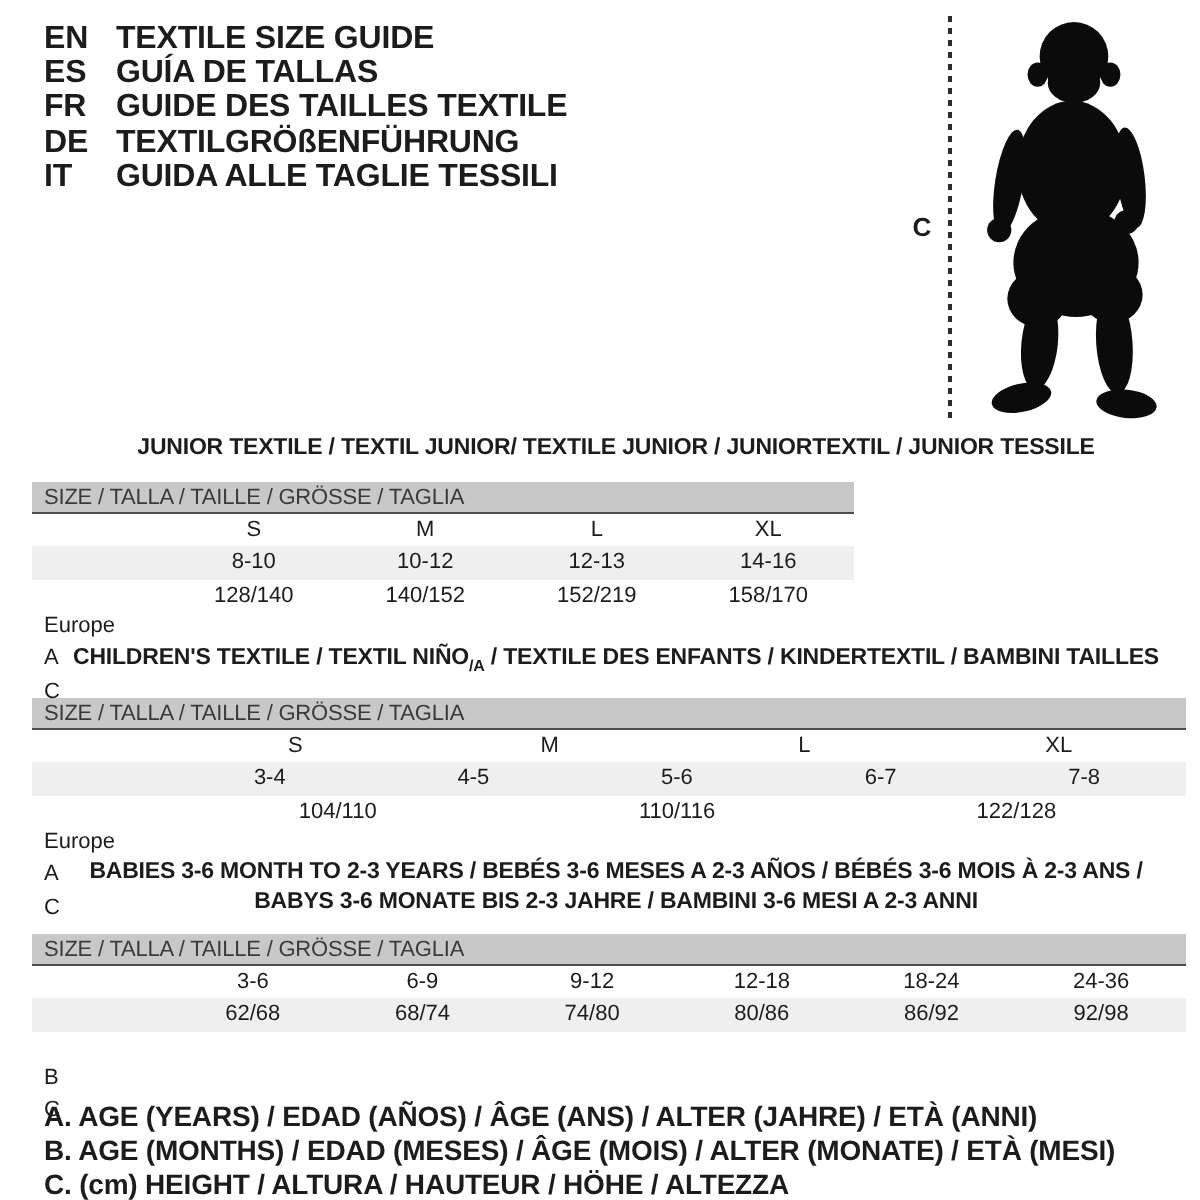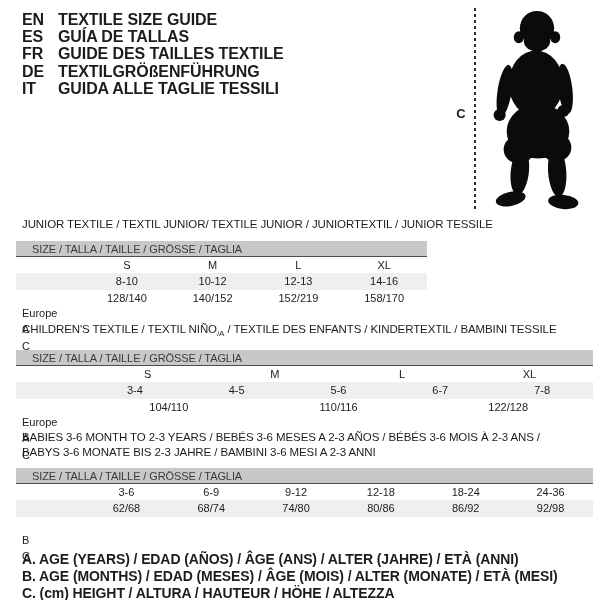--- a/index.html
+++ b/index.html
@@ -22,32 +22,32 @@
   }
   .height-label {
     position:absolute; left:452px; top:106px; width:18px;
     font-weight:bold; font-size:13px; text-align:center;
   }
   .baby-figure { position:absolute; left:484px; top:8px; width:108px; height:202px; }
 
   
   .content { position:absolute; left:16px; top:217px; width:578px; }
   .section-title {
-    font-weight:normal; font-size:11.5px; line-height:15px;
-    padding-left:6px; margin-bottom:9px; letter-spacing:-0.1px;
+    font-weight:bold; font-size:11.5px; line-height:15px;
+    padding-left:6px; margin-bottom:9px; letter-spacing:-0.1px;text-align:center;
   }
   .section-title sub { font-size:8px; }
   .section-2 { margin-top:16px; }
   .section-3 { margin-top:15px; }
   .section-3 .section-title { margin-bottom:8px; }
 
   .tbl { width:577px; }
   .section-1 .tbl { width:411px; }
   .tbl-header {
-    background:#c8c8c8; height:16px; line-height:16px; padding-left:16px;
+    background:#c8c8c8; height:16px; line-height:16px; padding-left:6px;
     font-size:11px; color:#3a3a3a; border-bottom:1px solid #4d4d4d;
     box-sizing:border-box; letter-spacing:-0.1px;
   }
   .tbl-row { display:flex; height:16.3px; line-height:16.3px; font-size:11px; }
   .tbl-row.shaded { background:#efefef; }
   .cell { flex:1; text-align:center; }
   .cell.label { flex:0 0 62px; text-align:left; padding-left:6px;margin-top:48px; }
 
   
   .legend { margin-top:34px; padding-left:6px; }
@@ -132,21 +132,21 @@
               <div class="cell label">C</div>
               <div class="cell">128/140</div>
               <div class="cell">140/152</div>
               <div class="cell">152/219</div>
               <div class="cell">158/170</div>
             </div>
           </div>
         </div>
         <div class="section section-2">
           <div class="section-title">
-            <div class="title-line"><span>CHILDREN'S TEXTILE / TEXTIL NIÑO</span><sub>/A</sub><span> / TEXTILE DES ENFANTS / KINDERTEXTIL / BAMBINI TESSILE</span></div>
+            <div class="title-line"><span>CHILDREN'S TEXTILE / TEXTIL NIÑO</span><sub>/A</sub><span> / TEXTILE DES ENFANTS / KINDERTEXTIL / BAMBINI TAILLES</span></div>
           </div>
           <div class="tbl">
             <div class="tbl-header">SIZE / TALLA / TAILLE / GRÖSSE / TAGLIA</div>
             <div class="tbl-row">
               <div class="cell label">Europe</div>
               <div class="cell">S</div>
               <div class="cell">M</div>
               <div class="cell">L</div>
               <div class="cell">XL</div>
             </div>

